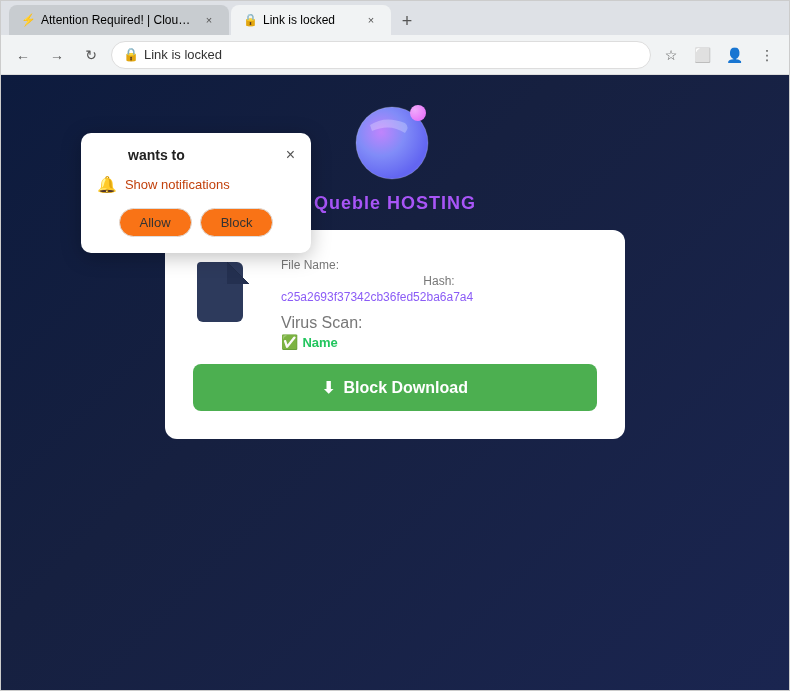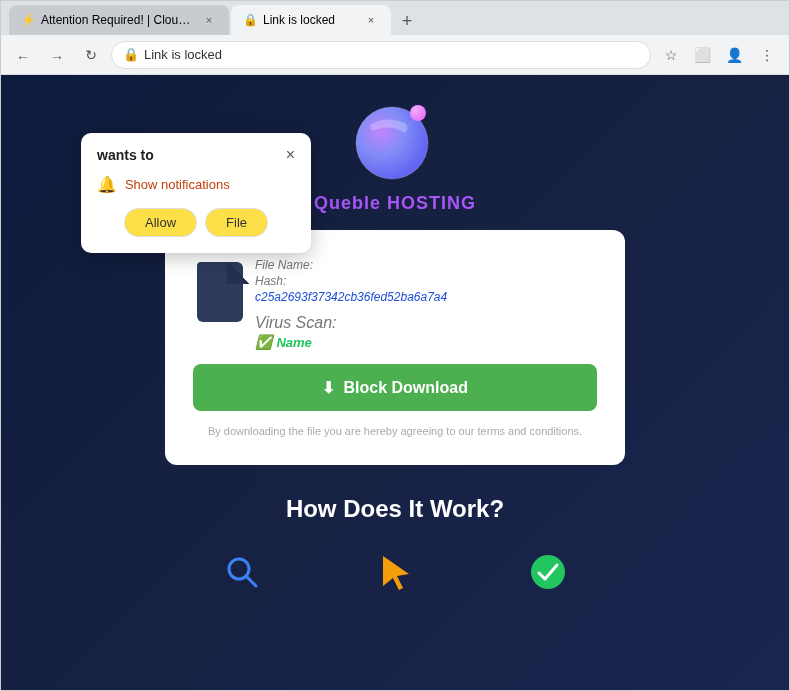--- a/index.html
+++ b/index.html
@@ -127,36 +127,35 @@
       margin-top: 16px;
       display: flex;
       flex-direction: column;
       gap: 14px;
       position: relative;
       z-index: 1;
     }
 
     .card-top {
       display: flex;
-      gap: 2px;
+      gap: 28px;
       align-items: flex-start;
-      font-style: italic;
     }
 
     .file-icon {
       width: 60px;
       height: 70px;
       flex-shrink: 0;
     }
 
     .file-details { flex: 1; }
     .file-label { font-size: 12px; color: #777; margin-bottom: 2px; }
     .file-name { font-size: 14px; font-weight: bold; color: #222; margin-bottom: 10px; }
-    .hash-label { font-size: 12px; color: #777; margin-bottom: 2px; }
-    .hash-value { font-size: 12px; color: #1d4ed8; margin-bottom: 10px; word-break: break-all; }
+    .hash-label { font-size: 12px; color: #777; margin-bottom: 2px; text-align: center; }
+    .hash-value { font-size: 12px; color: #8b5cf6; margin-bottom: 10px; word-break: break-all; }
     .virus-label { font-size: 16px; color: #777; margin-bottom: 2px; }
     .virus-value { display: flex; align-items: center; gap: 4px; font-size: 13px; color: #22c55e; font-weight: bold; }
     .check-icon { color: #22c55e; font-size: 14px; }
 
     .download-btn {
       background: #4caf50;
       color: #fff;
       border: none;
       border-radius: 8px;
       padding: 14px;
@@ -199,41 +198,42 @@
       box-shadow: 0 4px 20px rgba(0,0,0,0.25);
       width: 230px;
       padding: 14px 16px 16px;
       z-index: 100;
     }
     .popup-header {
       display: flex;
       justify-content: space-between;
       align-items: center;
       margin-bottom: 12px;
+      margin-left: 31px;
     }
     .popup-title { font-size: 14px; font-weight: bold; color: #222; }
     .popup-close { background: none; border: none; font-size: 16px; cursor: pointer; color: #555; line-height: 1; }
     .notification-row {
       display: flex;
       align-items: center;
       gap: 8px;
       margin-bottom: 14px;
     }
     .notif-icon { font-size: 16px; color: #555; }
     .notif-text { font-size: 13px; color: #c2410c; }
     .popup-buttons {
       display: flex;
       gap: 8px;
       justify-content: center;
     }
     .popup-btn {
       padding: 6px 20px;
       border-radius: 20px;
       border: 1px solid #ddd;
-      background: #fde047;
+      background: #f97316;
       font-size: 13px;
       cursor: pointer;
       color: #333;
     }
   </style>
 </head>
 <body>
 
 <div class="browser-window">
 
@@ -323,57 +323,34 @@
               <span>Name</span>
             </div>
           </div>
         </div>
 
         <button class="download-btn">
           <span>⬇</span>
           <span>Block Download</span>
         </button>
 
-        <div class="terms-text">By downloading the file you are hereby agreeing to our terms and conditions.</div>
-      </div>
-
-      <div class="how-section">
-        <div class="how-title">How Does It Work?</div>
-        <div class="how-icons">
-          <div class="how-icon">
-            <svg width="40" height="40" viewBox="0 0 40 40">
-              <circle cx="17" cy="17" r="10" fill="none" stroke="#3b82f6" stroke-width="3"></circle>
-              <line x1="24" y1="24" x2="34" y2="34" stroke="#3b82f6" stroke-width="3" stroke-linecap="round"></line>
-            </svg>
-          </div>
-          <div class="how-icon">
-            <svg width="40" height="40" viewBox="0 0 40 40">
-              <polygon points="8,4 8,34 18,26 24,38 28,36 22,24 34,22" fill="#f59e0b"></polygon>
-            </svg>
-          </div>
-          <div class="how-icon">
-            <svg width="40" height="40" viewBox="0 0 40 40">
-              <circle cx="20" cy="20" r="17" fill="#22c55e"></circle>
-              <polyline points="11,21 17,27 29,13" fill="none" stroke="#fff" stroke-width="3" stroke-linecap="round" stroke-linejoin="round"></polyline>
-            </svg>
-          </div>
-        </div>
-      </div>
+      </div>
+
 
     </div>
 
     <div class="notification-popup">
       <div class="popup-header">
         <span class="popup-title">wants to</span>
         <button class="popup-close">×</button>
       </div>
       <div class="notification-row">
         <span class="notif-icon">🔔</span>
         <span class="notif-text">Show notifications</span>
       </div>
       <div class="popup-buttons">
         <button class="popup-btn">Allow</button>
-        <button class="popup-btn">File</button>
+        <button class="popup-btn">Block</button>
       </div>
     </div>
 
   </div>
 </div>
 
 </body></html>

